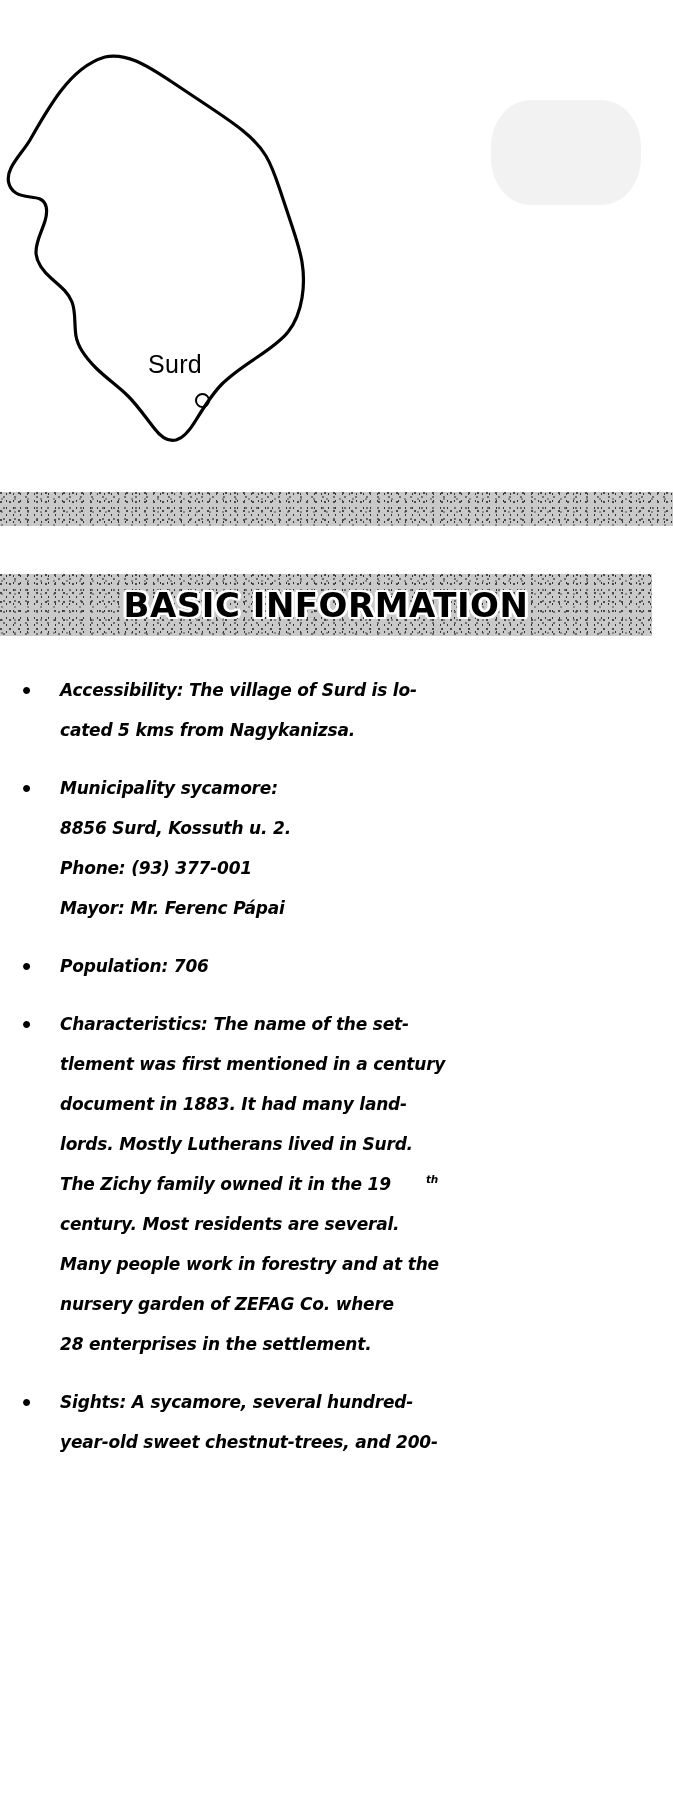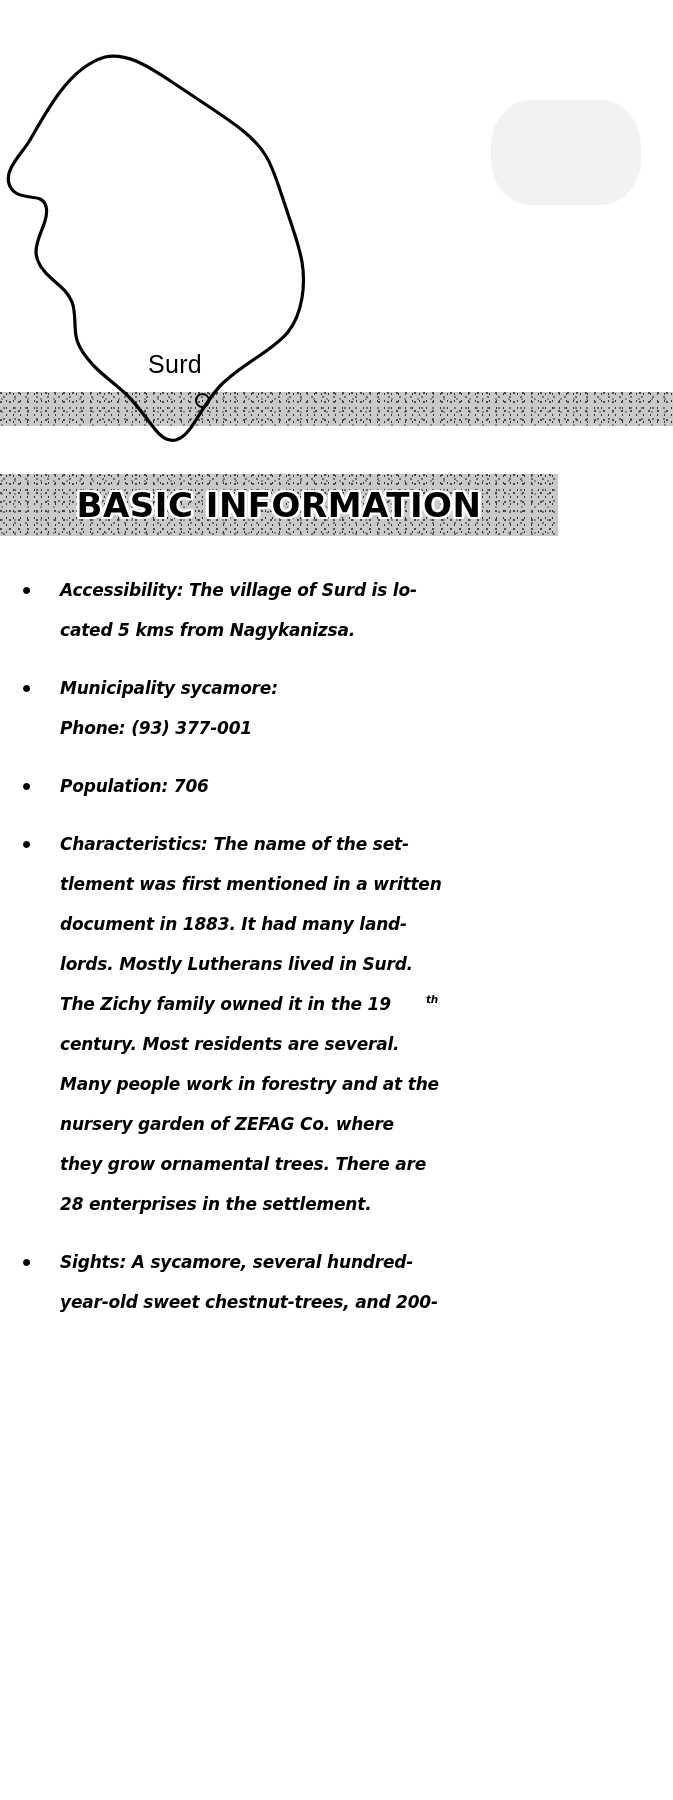--- a/index.html
+++ b/index.html
@@ -13,21 +13,21 @@
     position: relative;
     font-family: "Liberation Sans", sans-serif;
     color: #000000;
     overflow: hidden;
   }
 
   
   .map-area {
     position: relative;
     width: 673px;
-    height: 392px;
+    height: 492px;
   }
   .map-shape {
     position: absolute;
     left: 0;
     top: 0;
   }
   .map-smudge {
     position: absolute;
     right: 32px;
     top: 100px;
@@ -68,21 +68,21 @@
     background-size: 9px 9px, 11px 11px, 7px 7px, 13px 13px;
   }
   .gap-white {
     width: 673px;
     height: 48px;
     background: #ffffff;
   }
 
   .title-band {
     position: relative;
-    width: 558px;
+    width: 652px;
     height: 62px;
     background-color: #c9c9c9;
     background-image:
       radial-gradient(circle at 1px 1px, #4a4a4a 1.1px, transparent 1.4px),
       radial-gradient(circle at 4px 5px, #6e6e6e 1px, transparent 1.3px),
       radial-gradient(circle at 7px 2px, #2f2f2f 0.9px, transparent 1.2px),
       radial-gradient(circle at 2px 7px, #8a8a8a 1px, transparent 1.3px);
     background-size: 9px 9px, 11px 11px, 7px 7px, 13px 13px;
     display: flex;
     align-items: center;
@@ -183,43 +183,44 @@
     <div class="bullet-body justify">
       <span class="line">Accessibility: The village of Surd is lo-</span>
       <span class="line">cated 5 kms from Nagykanizsa.</span>
     </div>
   </div>
 
   <div class="bullet-item">
     <div class="bullet-mark">•</div>
     <div class="bullet-body">
       <span class="line">Municipality sycamore:</span>
+      <span class="line">8856 Surd, Kossuth u. 2.</span>
       <span class="line">Phone: (93) 377-001</span>
+      <span class="line">Mayor: Mr. Ferenc Pápai</span>
     </div>
   </div>
 
   <div class="bullet-item">
     <div class="bullet-mark">•</div>
     <div class="bullet-body">
       <span class="line">Population: 706</span>
     </div>
   </div>
 
   <div class="bullet-item">
     <div class="bullet-mark">•</div>
     <div class="bullet-body justify">
       <span class="line">Characteristics: The name of the set-</span>
-      <span class="line">tlement was first mentioned in a written</span>
+      <span class="line">tlement was first mentioned in a century</span>
       <span class="line">document in 1883. It had many land-</span>
       <span class="line">lords. Mostly Lutherans lived in Surd.</span>
       <span class="line">The Zichy family owned it in the 19<sup>th</sup></span>
       <span class="line">century. Most residents are several.</span>
       <span class="line">Many people work in forestry and at the</span>
       <span class="line">nursery garden of ZEFAG Co. where</span>
-      <span class="line">they grow ornamental trees. There are</span>
       <span class="line">28 enterprises in the settlement.</span>
     </div>
   </div>
 
   <div class="bullet-item">
     <div class="bullet-mark">•</div>
     <div class="bullet-body">
       <span class="line">Sights: A sycamore, several hundred-</span>
       <span class="line">year-old sweet chestnut-trees, and 200-</span>
     </div>

